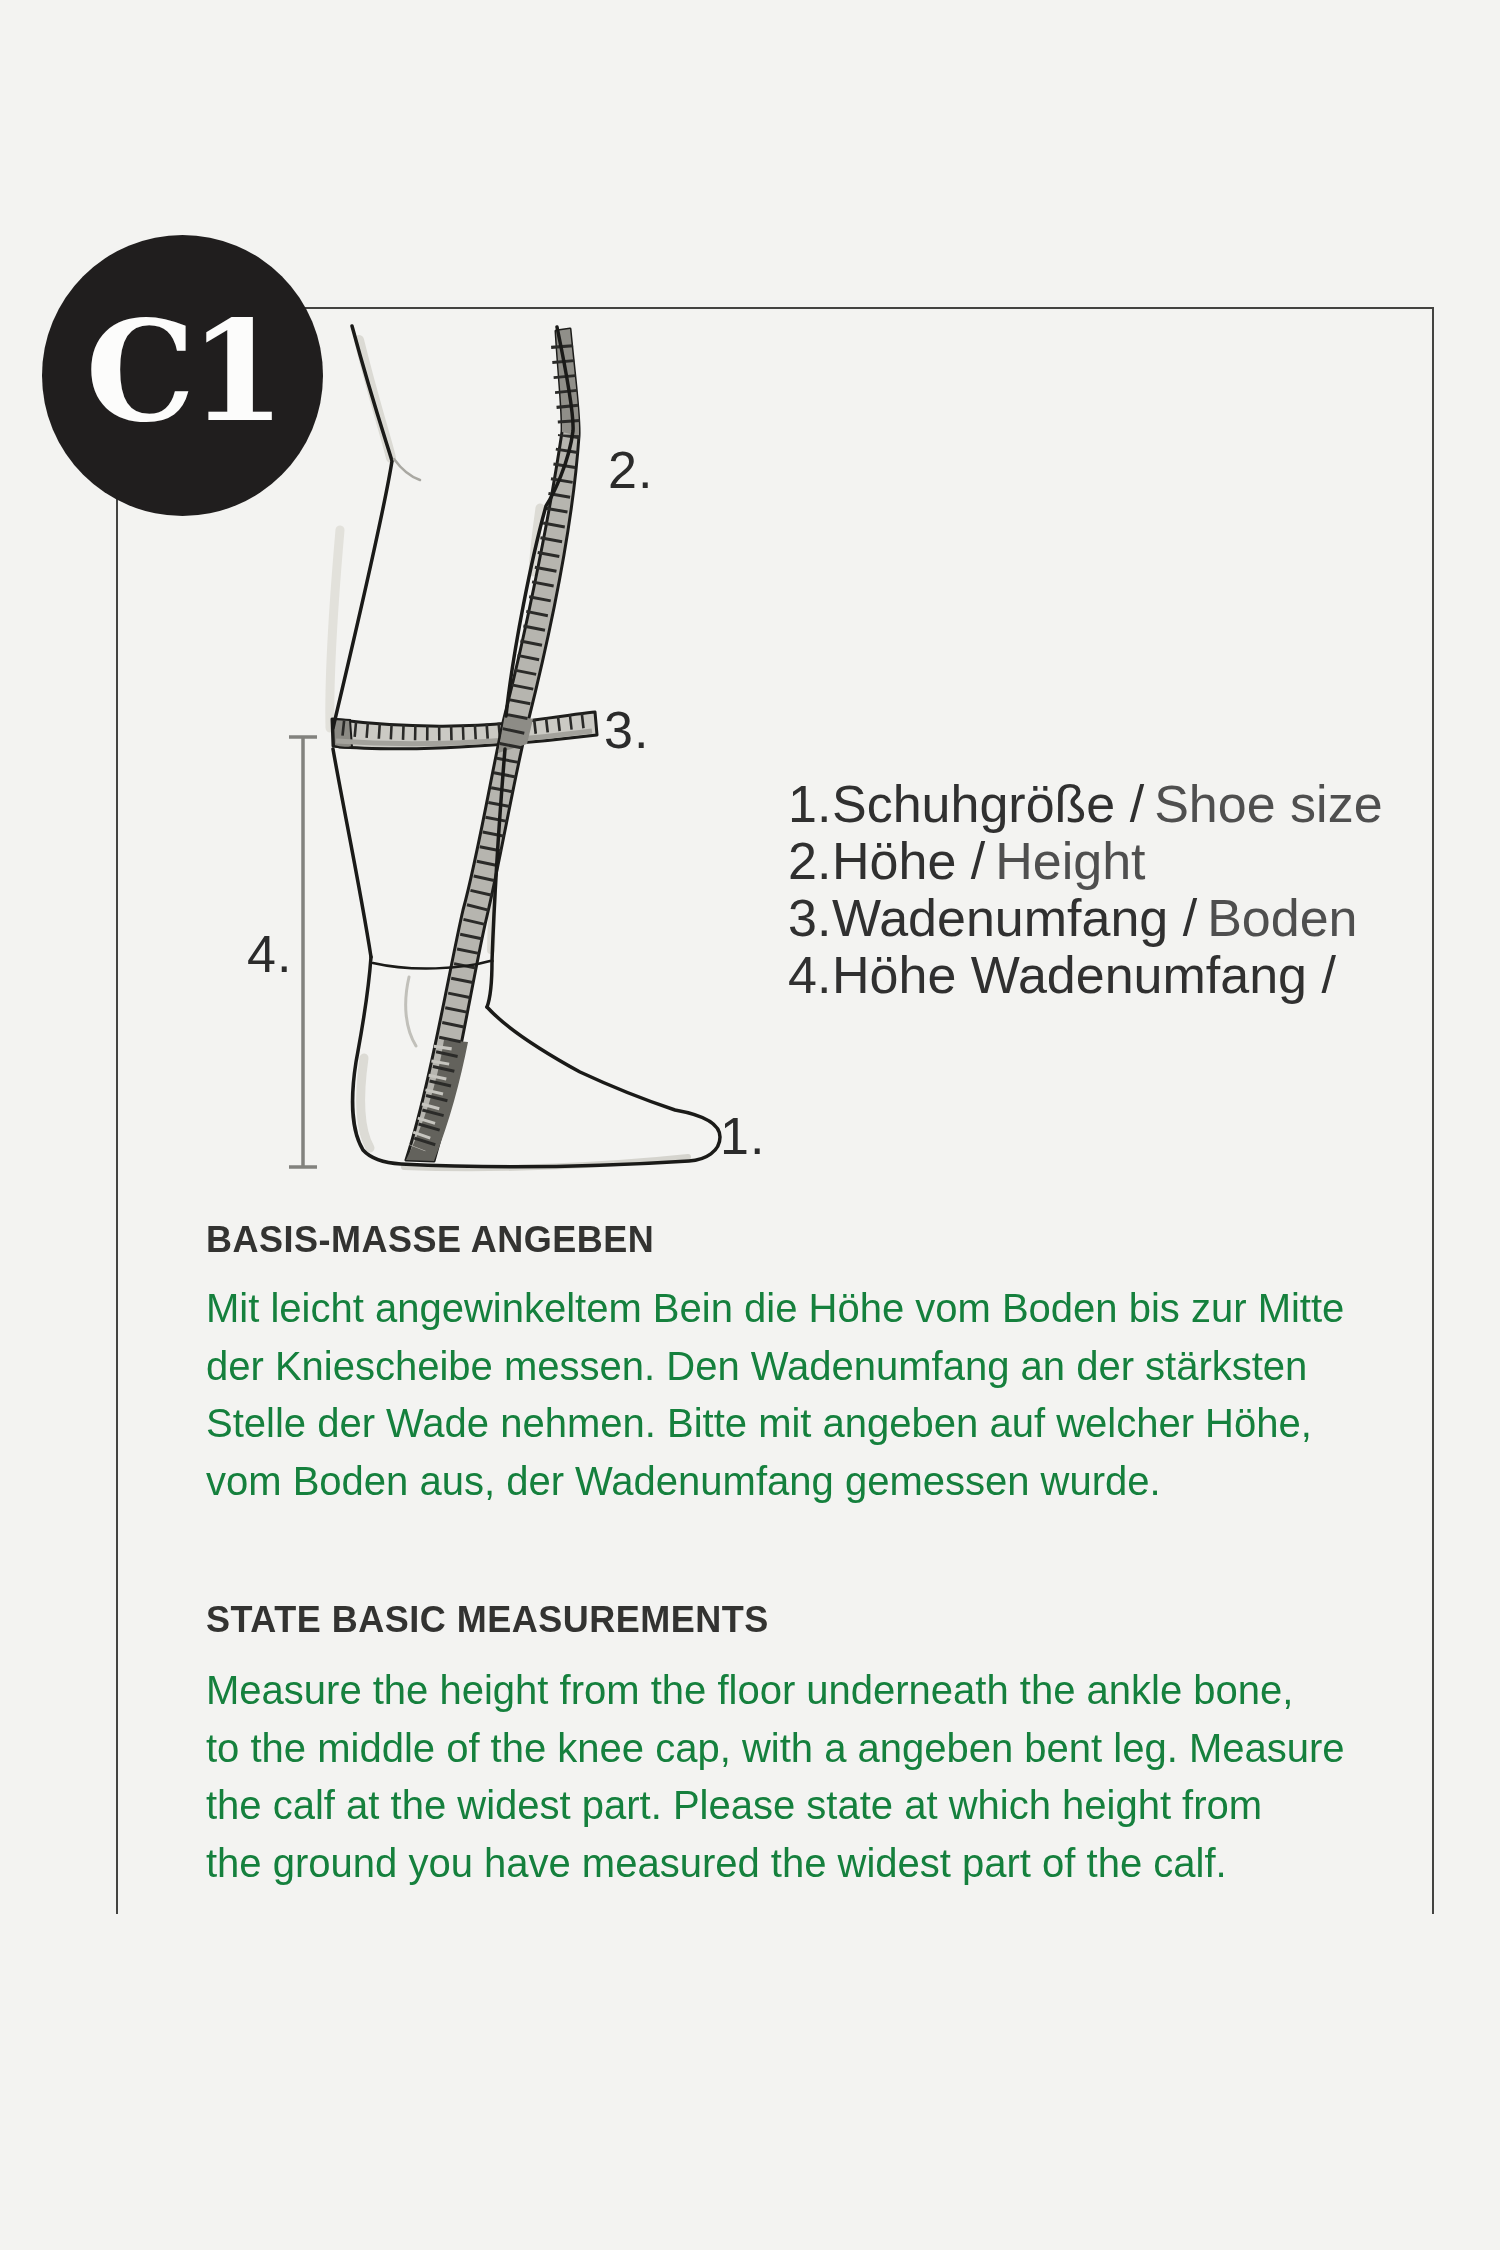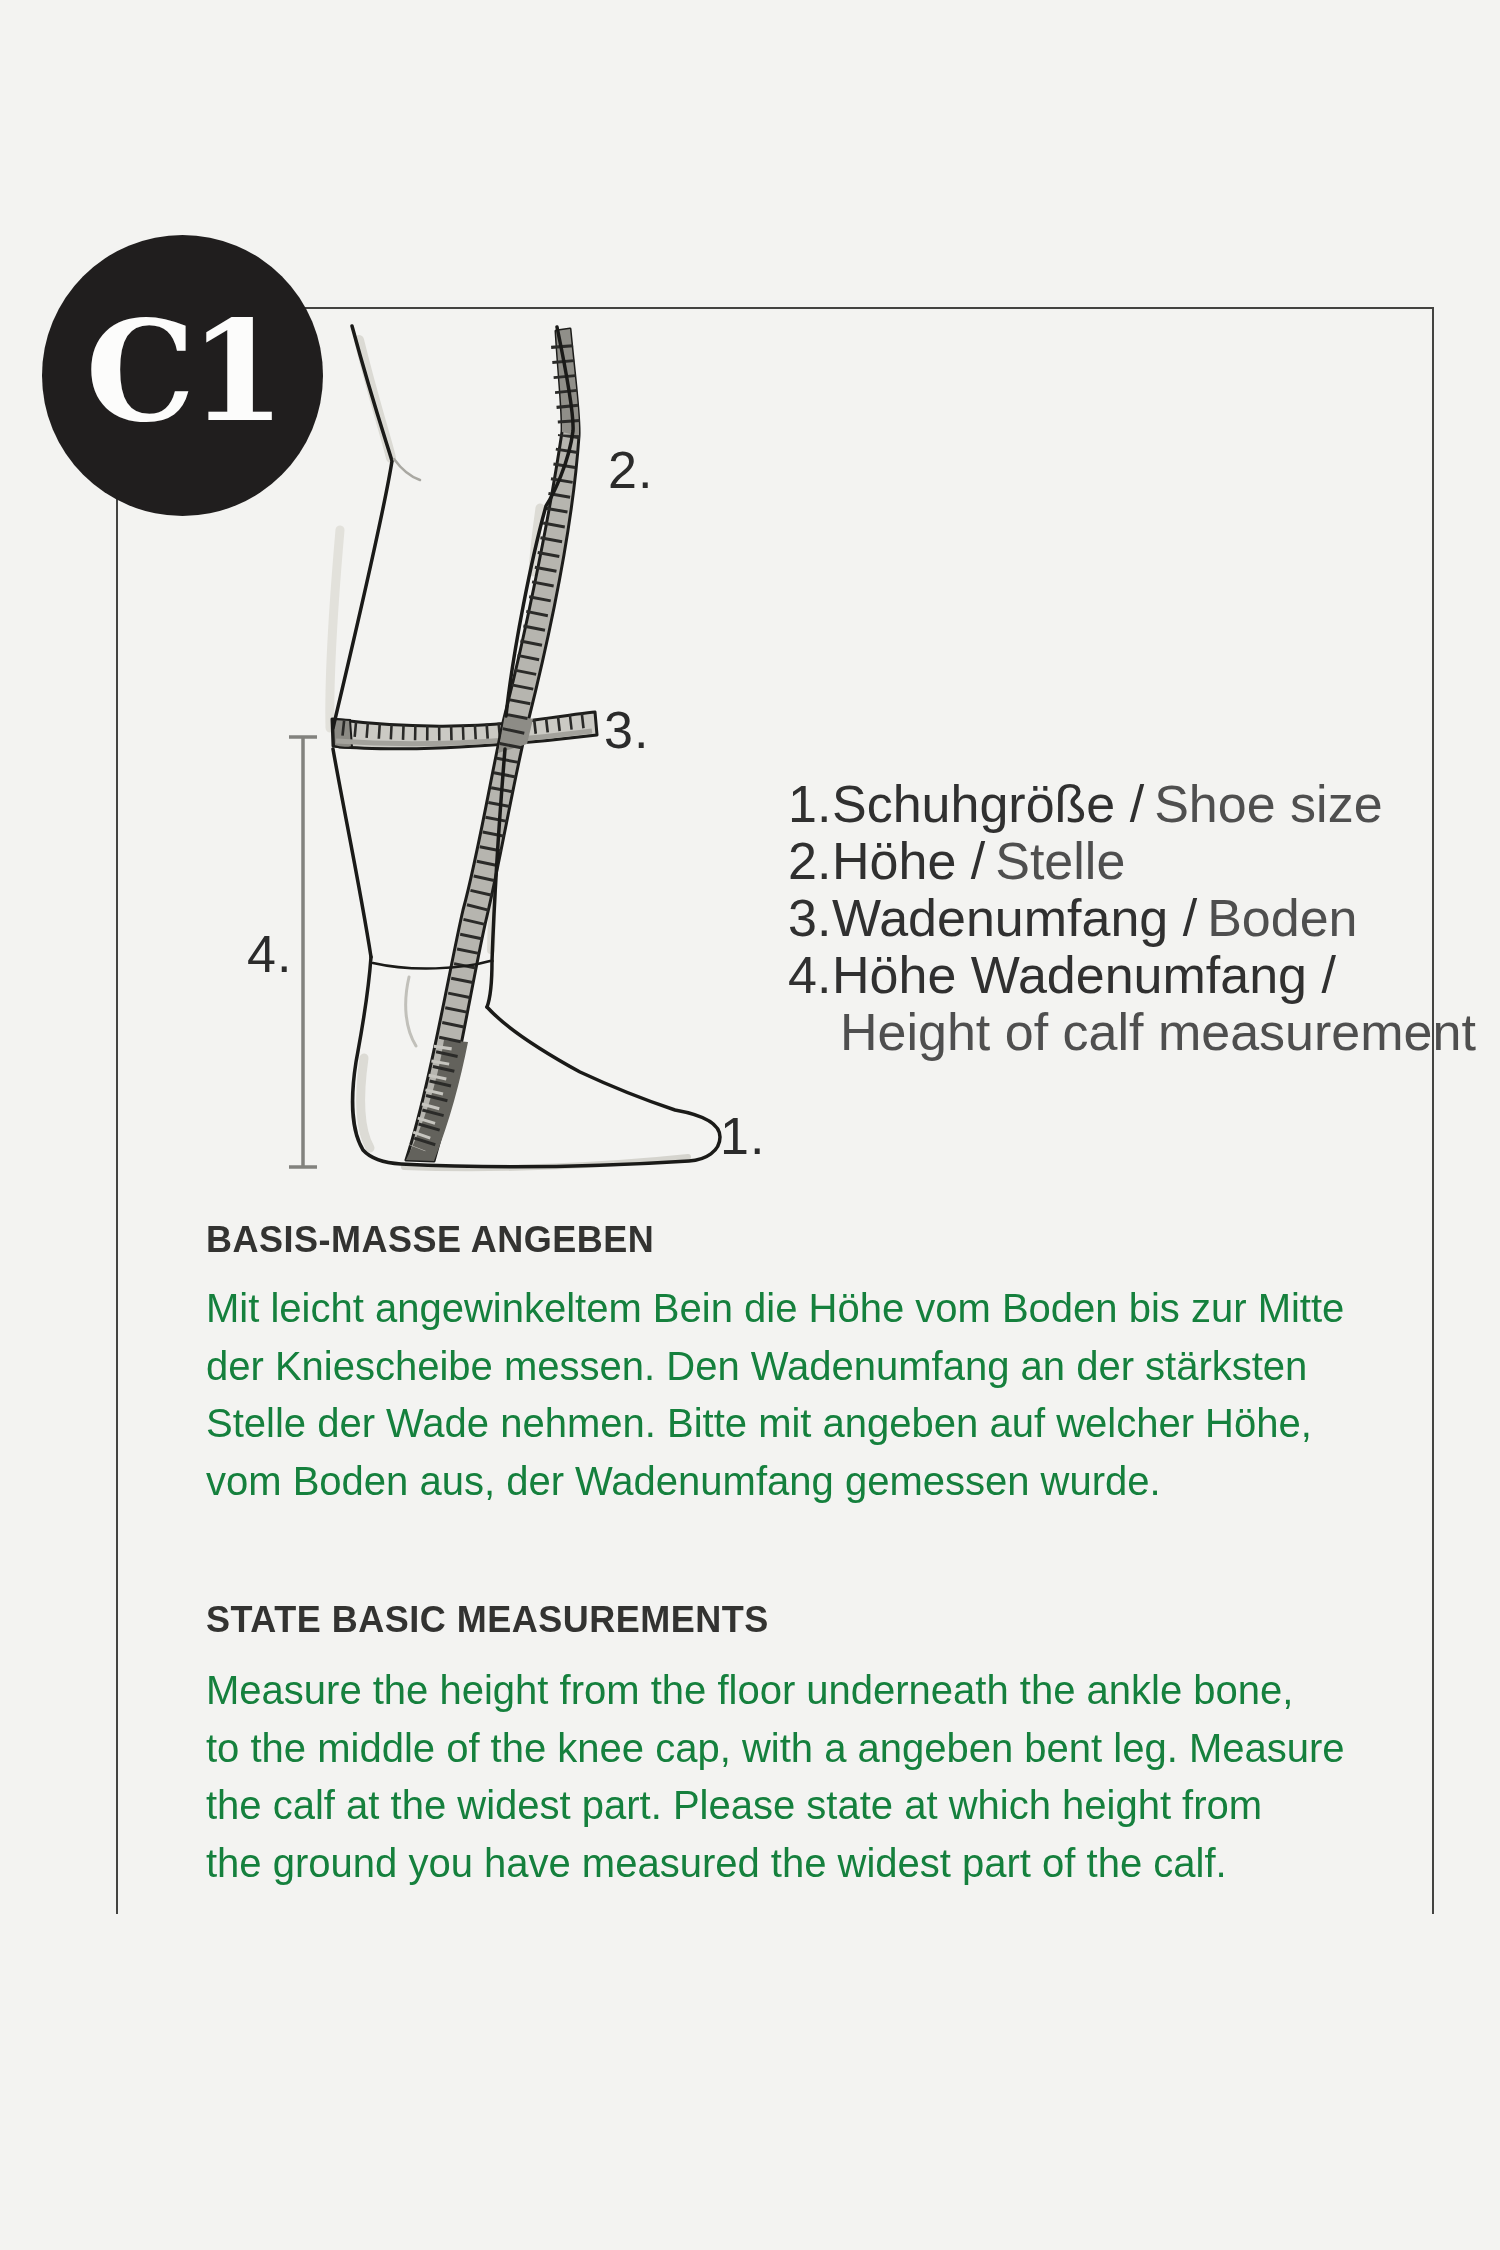--- a/index.html
+++ b/index.html
@@ -187,29 +187,28 @@
   <div class="fig-label lbl-1">1.</div>
   <div class="fig-label lbl-2">2.</div>
   <div class="fig-label lbl-3">3.</div>
   <div class="fig-label lbl-4">4.</div>
 
   <div class="legend">
     <div class="lg-row">
       <span class="lg-num">1.</span><span class="lg-de">Schuhgröße /</span><span class="lg-en">Shoe size</span>
     </div>
     <div class="lg-row">
-      <span class="lg-num">2.</span><span class="lg-de">Höhe /</span><span class="lg-en">Stelle</span>
+      <span class="lg-num">2.</span><span class="lg-de">Höhe /</span><span class="lg-en">Height</span>
     </div>
     <div class="lg-row">
       <span class="lg-num">3.</span><span class="lg-de">Wadenumfang /</span><span class="lg-en">Boden</span>
     </div>
     <div class="lg-row">
       <span class="lg-num">4.</span><span class="lg-de">Höhe Wadenumfang /</span>
     </div>
-    <div class="lg-cont">Height of calf measurement</div>
   </div>
 
   <h2 class="sec-heading h-de">BASIS-MASSE ANGEBEN</h2>
   <div class="sec-body p-de">Mit leicht angewinkeltem Bein die Höhe vom Boden bis zur Mitte
 der Kniescheibe messen. Den Wadenumfang an der stärksten
 Stelle der Wade nehmen. Bitte mit angeben auf welcher Höhe,
 vom Boden aus, der Wadenumfang gemessen wurde.</div>
 
   <h2 class="sec-heading h-en">STATE BASIC MEASUREMENTS</h2>
   <div class="sec-body p-en">Measure the height from the floor underneath the ankle bone,

